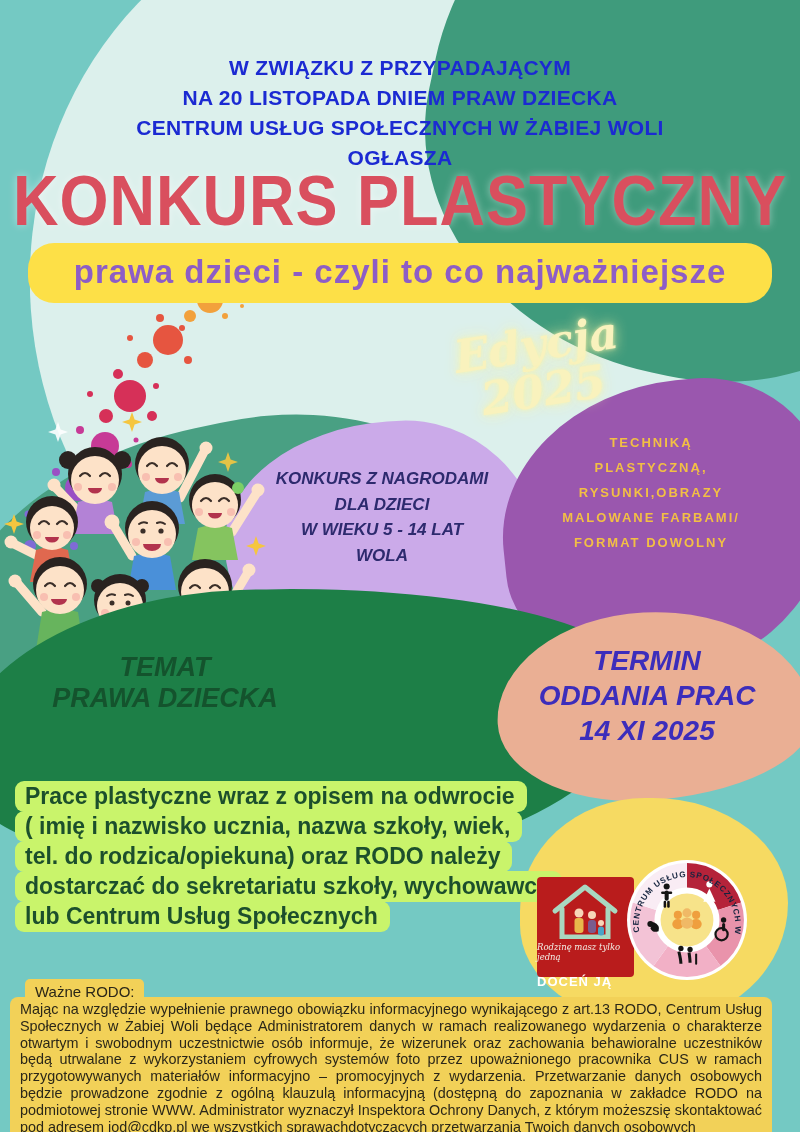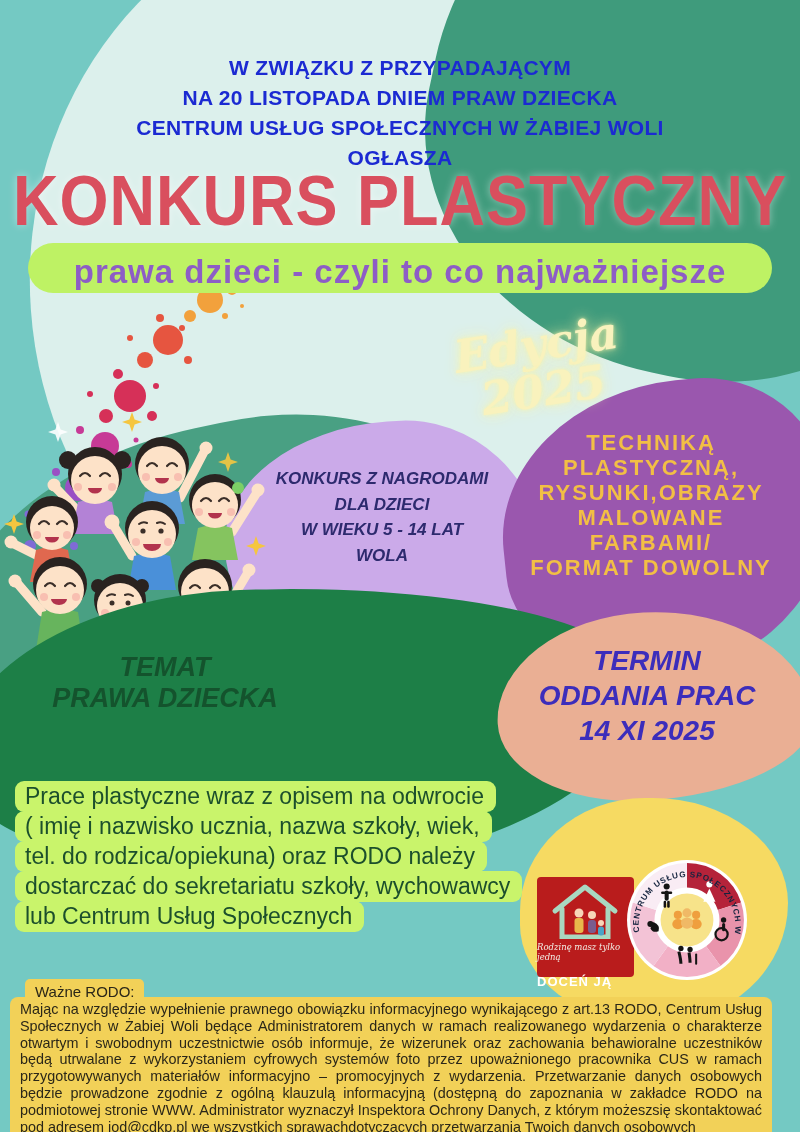--- a/index.html
+++ b/index.html
@@ -12,30 +12,30 @@
   .seagreen-tr{left:430px;top:-150px;width:570px;height:530px;background:#3f9b7c;border-radius:46% 54% 50% 50%/52% 48% 55% 45%;transform:rotate(12deg);}
   .seagreen-mid{left:-70px;top:428px;width:560px;height:270px;background:#49a083;border-radius:55% 45% 45% 55%/75% 60% 35% 30%;transform:rotate(-12deg);}
   .lavender{left:225px;top:422px;width:320px;height:248px;background:#cbaae9;border-radius:55% 45% 62% 38%/48% 62% 38% 55%;transform:rotate(-4deg);}
   .purpleblob{left:502px;top:382px;width:330px;height:288px;background:#9a57ae;border-radius:60% 40% 52% 48%/55% 45% 60% 40%;transform:rotate(-6deg);}
   .salmon{left:497px;top:612px;width:315px;height:188px;background:#eaaf94;border-radius:48% 52% 55% 45%/55% 60% 40% 45%;transform:rotate(-3deg);}
   .greenblob{left:-45px;top:588px;width:690px;height:285px;background:#1d7f47;border-radius:42% 58% 55% 45%/58% 38% 62% 42%;transform:rotate(-2deg);}
   .yellowblob{left:520px;top:798px;width:268px;height:225px;background:#f6da62;border-radius:48% 52% 50% 50%/52% 48% 55% 45%;}
   
   .announce{left:60px;top:40px;width:680px;text-align:center;color:#1b2ad2;font-weight:800;font-size:21px;line-height:30px;letter-spacing:.3px;margin-top:13px;}
   .title{left:0;top:160px;width:800px;text-align:center;color:#d94f5e;font-weight:800;font-size:63px;letter-spacing:1px;transform:scaleY(1.12);transform-origin:top;white-space:nowrap;text-shadow:0 0 8px rgba(255,255,255,.45);}
-  .banner{left:28px;top:243px;width:744px;height:50px;background:#bef264;border-radius:26px;}
+  .banner{left:28px;top:243px;width:744px;height:60px;background:#fde047;border-radius:26px;}
   .banner span{display:block;text-align:center;line-height:58px;font-size:33px;font-weight:700;color:#8d5dc6;letter-spacing:1px;}
   .edition{left:420px;top:322px;width:240px;text-align:center;color:#f9f2bd;font-size:45px;font-weight:700;font-style:italic;line-height:46px;transform:rotate(-9deg);text-shadow:0 0 14px rgba(250,244,170,.95),0 0 4px rgba(250,244,170,.8);font-family:"DejaVu Serif","Liberation Serif",serif;}
   .prizes{left:258px;top:466px;width:248px;text-align:center;color:#2d2a6e;font-weight:800;font-style:italic;font-size:17px;line-height:25.5px;}
-  .technique{left:520px;top:430px;width:262px;text-align:center;color:#f2bf44;font-size:22px;line-height:25px;letter-spacing:2px;font-weight:600;}
+  .technique{left:520px;top:430px;width:262px;text-align:center;color:#f2bf44;font-size:13px;line-height:25px;letter-spacing:2px;font-weight:600;}
   .theme{left:25px;top:652px;width:280px;text-align:center;color:#14532d;font-weight:800;font-style:italic;font-size:27px;line-height:31px;}
   .deadline{left:502px;top:643px;width:290px;text-align:center;color:#3c2dbb;font-weight:700;font-style:italic;font-size:28px;line-height:35px;}
   .delivery{left:15px;top:781px;}
   .delivery .dl-line{margin:0 0 -1px 0;}
-  .delivery .dl-line span{display:inline-block;background:#c9f46b;color:#1c4f2c;font-weight:400;font-size:23px;line-height:24px;padding:3px 12px 4px 10px;border-radius:9px;}
+  .delivery .dl-line span{display:inline-block;background:#c9f46b;color:#1c4f2c;font-weight:700;font-size:23px;line-height:24px;padding:3px 12px 4px 10px;border-radius:9px;}
   
   .rodo-band{left:10px;top:997px;width:762px;background:#f2d158;border-radius:8px;padding:4px 10px 6px 10px;box-sizing:border-box;font-size:14.4px;color:#2b2718;text-align:justify;line-height:16.8px;}
   .rodo-label{left:25px;top:979px;background:#f2d158;border-radius:5px 5px 0 0;padding:4px 10px 1px 10px;font-size:15px;color:#2b2718;}
   .rodo-link{text-decoration:underline;}
   
   .logo-family{left:537px;top:877px;width:97px;height:100px;background:#b91c1c;border-radius:4px;text-align:left;color:#fff;}
   .logo-family .script{font-family:"DejaVu Serif","Liberation Serif",serif;font-style:italic;font-size:8.5px;line-height:9.5px;color:#f3efe6;}
   .logo-family .caption{font-size:13px;font-weight:800;letter-spacing:1px;margin-top:12px;}
   .logo-cus{left:626px;top:858px;width:122px;height:124px;}
 </style>

